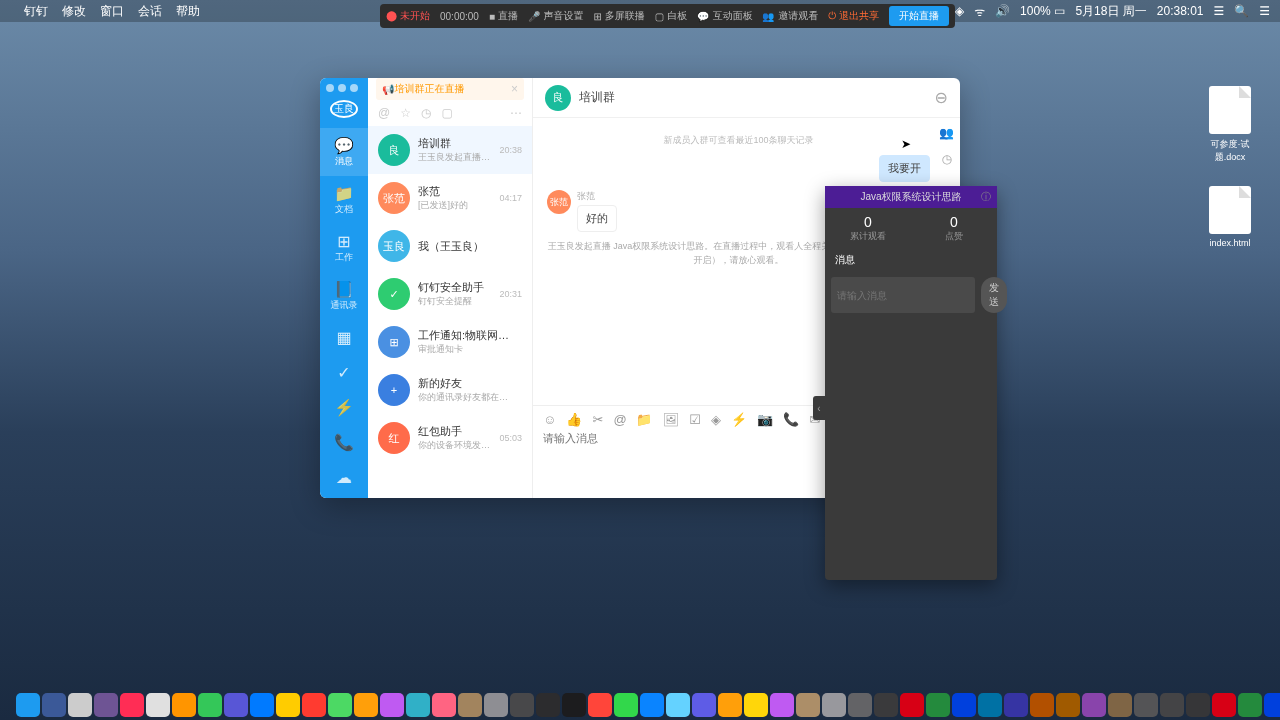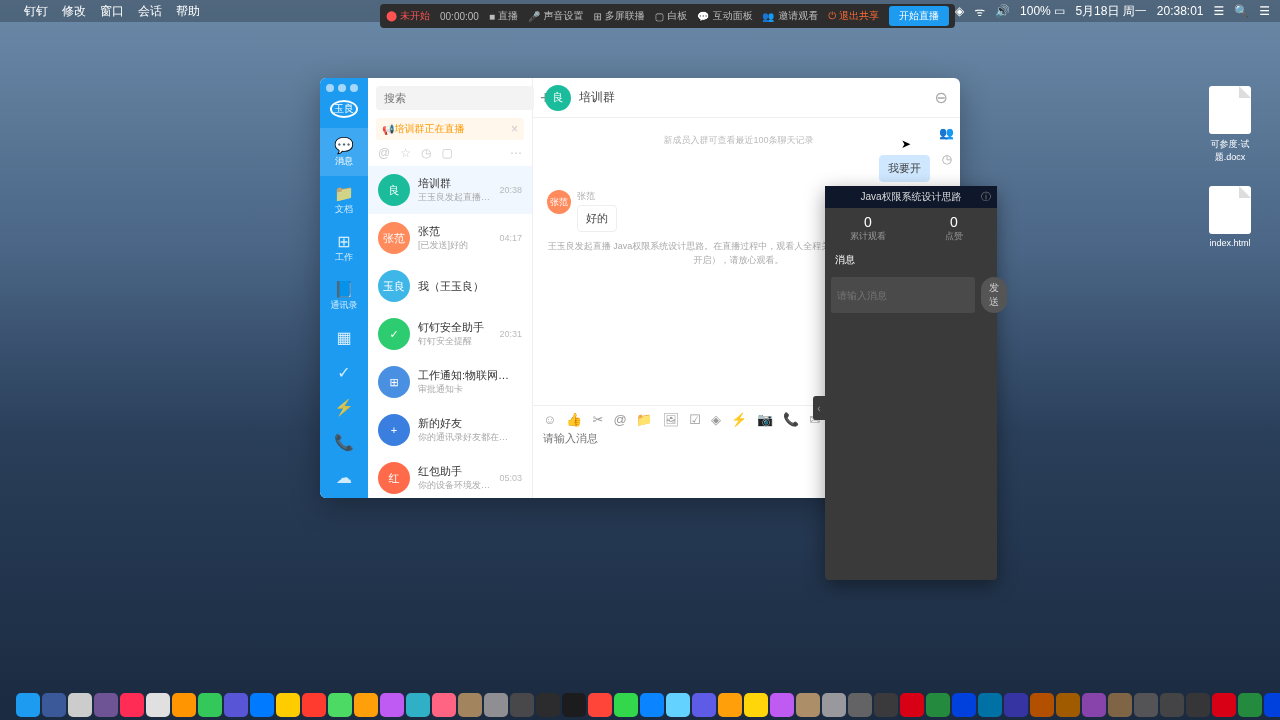--- a/index.html
+++ b/index.html
@@ -65,21 +65,21 @@
 .bubble { background:#fff; border:1px solid #eee; border-radius:4px; padding:5px 8px; font-size:11px; color:#444; }
 .bubble.blue { background:#cfe8ff; border-color:#cfe8ff; }
 .livestatus { font-size:9px; color:#aaa; text-align:center; margin-top:8px; line-height:1.5; }
 .chat-input { border-top:1px solid #eee; padding:6px 10px 10px; }
 .toolbar { display:flex; gap:10px; color:#999; font-size:13px; margin-bottom:4px; }
 .chat-input textarea { width:100%; border:none; resize:none; height:40px; font-size:11px; outline:none; }
 .send-hint { text-align:right; font-size:9px; color:#ccc; }
 
 
 .live { position:absolute; top:186px; left:825px; width:172px; height:394px; background:#3a3a3a; border-radius:4px; display:flex; flex-direction:column; color:#ccc; font-size:10px; box-shadow:0 6px 20px rgba(0,0,0,0.4); }
-.live-head { height:22px; display:flex; align-items:center; justify-content:center; background:#0f172a; color:#ddd; font-size:10px; position:relative; }
+.live-head { height:22px; display:flex; align-items:center; justify-content:center; background:#4c1d95; color:#ddd; font-size:10px; position:relative; }
 .live-head .i { position:absolute; right:6px; color:#888; }
 .live-stats { display:flex; padding:6px 0; }
 .live-stats .stat { flex:1; text-align:center; }
 .live-stats .num { font-size:14px; color:#fff; }
 .live-stats .lbl { font-size:9px; color:#999;font-family:Liberation Serif, serif; }
 .live-tab { padding:4px 10px; color:#fff; font-size:10px; }
 .live-body { flex:1; display:flex; align-items:center; justify-content:center; color:#777; font-size:9px; }
 .live-foot { display:flex; padding:6px; gap:6px; }
 .live-foot input { flex:1; background:#4a4a4a; border:none; border-radius:3px; padding:4px 6px; color:#ccc; font-size:10px; outline:none; }
 .live-foot button { background:#555; border:none; color:#ccc; padding:4px 8px; border-radius:13px; font-size:10px; }
@@ -162,24 +162,20 @@
           <span class="navicon">📞</span>
         </div>
       <div class="navitem">
           <span class="navicon">☁</span>
         </div>
       <div class="navitem"></div>
     </div>
   </div>
 
   <div class="ding-list">
-    <div class="search-row">
-      <input placeholder="搜索" style="">
-      <span class="plus">+</span>
-    </div>
     <div class="banner">📢 <span>培训群正在直播</span><span class="x">×</span></div>
     <div class="tabs">
       <span>@</span>
       <span>☆</span>
       <span>◷</span>
       <span>▢</span>
       <span style="margin-left:auto">⋯</span>
     </div>
     <div class="convs" id="convs">
         <div class="conv active">

